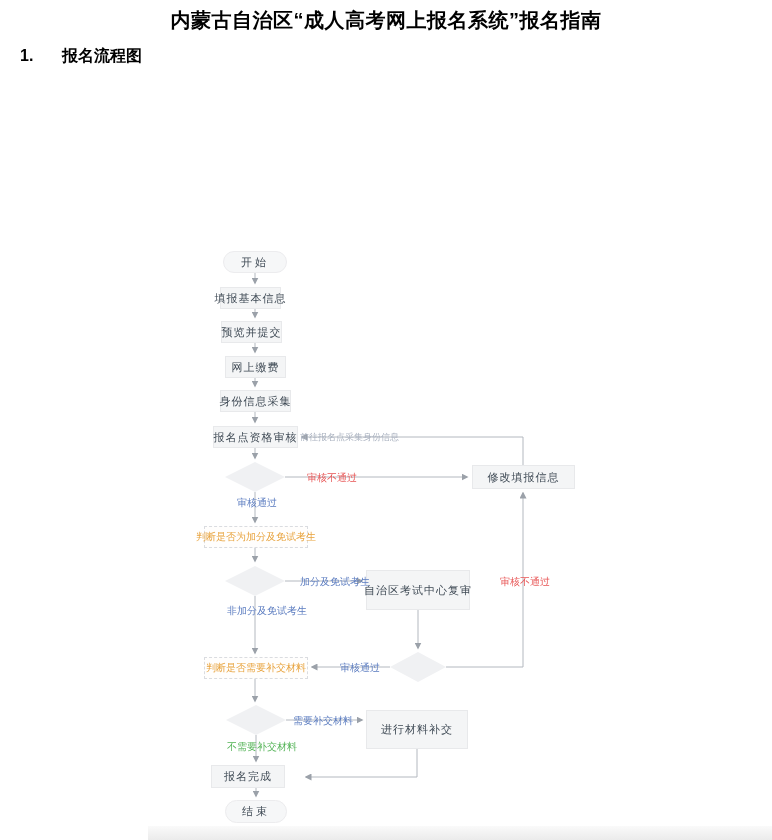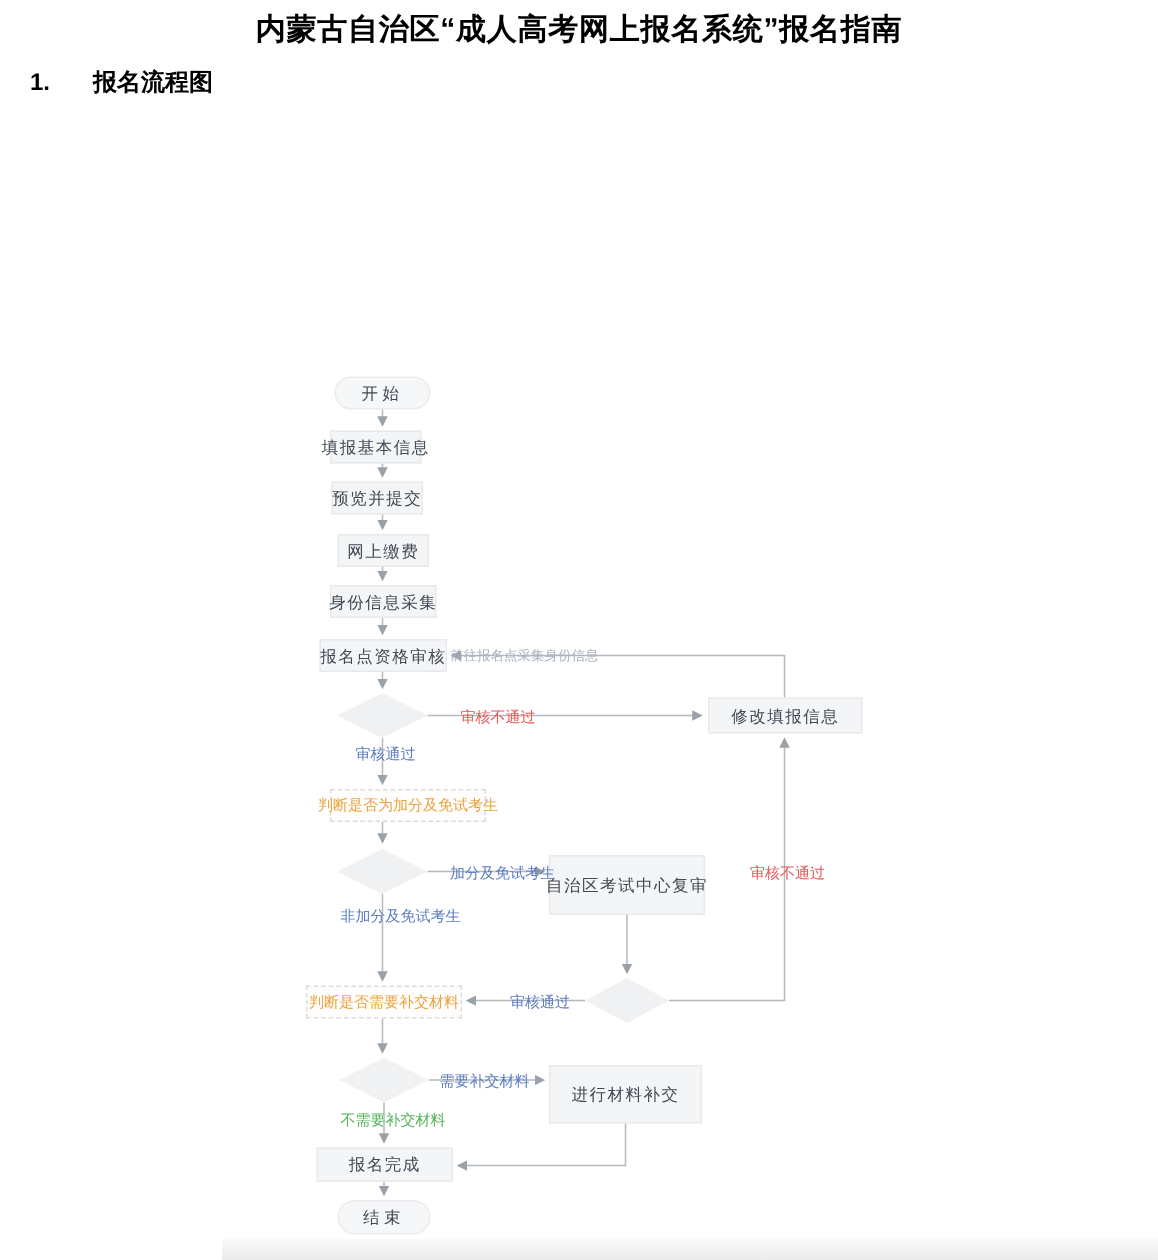--- a/index.html
+++ b/index.html
@@ -118,35 +118,35 @@
   <div class="node" style="left:220px;top:150px;width:71px;height:22px;">身份信息采集</div>
 
   <div class="sidenote" style="left:300px;top:157px;margin-top:34px;">前往报名点采集身份信息</div>
 
   <div class="node" style="left:213px;top:186px;width:85px;height:22px;">报名点资格审核</div>
 
   <div class="diamond" style="left:225px;top:222px;width:60px;height:30px;"></div>
 
   <div class="node" style="left:472px;top:225px;width:103px;height:24px;">修改填报信息</div>
 
-  <div class="node dashed" style="left:220px;top:286px;width:104px;height:22px;">判断是否为加分及免试考生</div>
+  <div class="node dashed" style="left:204px;top:286px;width:104px;height:22px;">判断是否为加分及免试考生</div>
 
   <div class="diamond" style="left:225px;top:326px;width:60px;height:30px;"></div>
 
   <div class="node" style="left:366px;top:330px;width:104px;height:40px;">自治区考试中心复审</div>
 
   <div class="diamond" style="left:390px;top:412px;width:56px;height:30px;"></div>
 
   <div class="node dashed" style="left:204px;top:417px;width:104px;height:22px;">判断是否需要补交材料</div>
 
   <div class="diamond" style="left:226px;top:465px;width:60px;height:30px;"></div>
 
   <div class="node" style="left:366px;top:470px;width:102px;height:39px;">进行材料补交</div>
 
-  <div class="node" style="left:211px;top:525px;width:91px;height:23px;">报名完成</div>
+  <div class="node" style="left:211px;top:525px;width:74px;height:23px;">报名完成</div>
 
   <div class="node stadium" style="left:225px;top:560px;width:62px;height:23px;">结束</div>
 
   <div class="lbl red" style="left:307px;top:231px;">审核不通过</div>
   <div class="lbl blue" style="left:237px;top:256px;">审核通过</div>
   <div class="lbl blue" style="left:300px;top:335px;">加分及免试考生</div>
   <div class="lbl blue" style="left:227px;top:364px;">非加分及免试考生</div>
   <div class="lbl red" style="left:500px;top:335px;">审核不通过</div>
   <div class="lbl blue" style="left:340px;top:421px;">审核通过</div>
   <div class="lbl blue" style="left:293px;top:474px;">需要补交材料</div>

